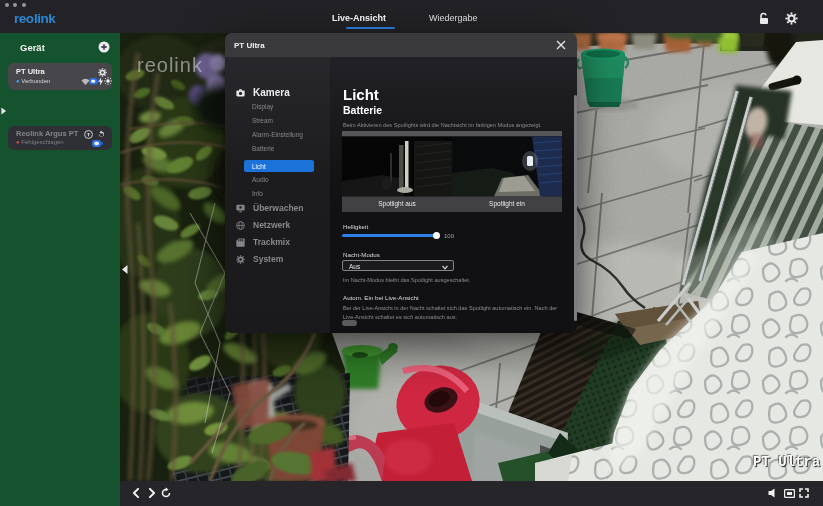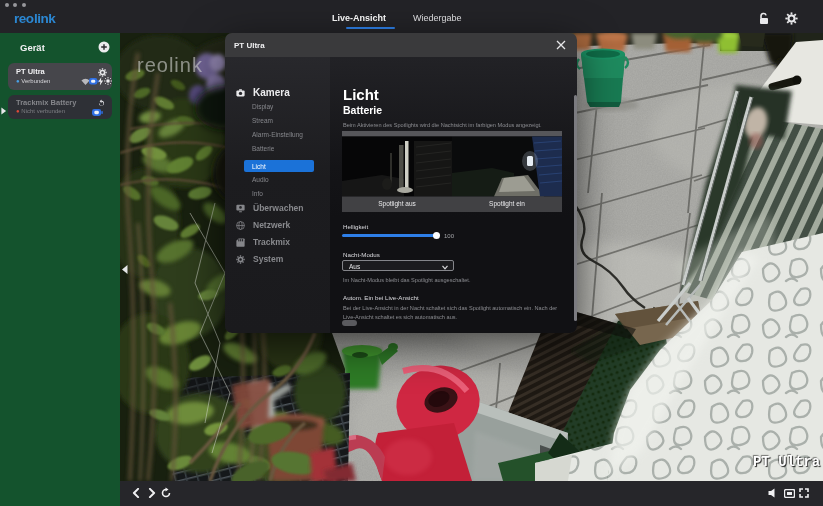--- a/index.html
+++ b/index.html
@@ -28,21 +28,21 @@
 </style>
 </head>
 <body>
 
 <div id="topbar">
   <div class="dot" style="left:5px;"></div>
   <div class="dot" style="left:13px;"></div>
   <div class="dot" style="left:21.5px;"></div>
   <div id="logo">re<span style="letter-spacing:0">o</span>link</div>
   <div class="tab" style="left:332px;font-weight:bold;">Live-Ansicht</div>
-  <div class="tab" style="left:413px;color:#e3e3e5;">Wiedergabe</div>
+  <div class="tab" style="left:429px;color:#e3e3e5;">Wiedergabe</div>
   <div id="tab-underline"></div>
   <svg class="abs" style="left:758px;top:12px" width="13" height="13" viewBox="0 0 13 13">
     <path d="M3 6 L3 4.2 A2.6 2.6 0 0 1 8.1 3.4" fill="none" stroke="#e9e9eb" stroke-width="1.6"></path>
     <rect x="2" y="6" width="8" height="6" rx="1" fill="#e9e9eb"></rect>
   </svg>
   <svg class="abs" style="left:785px;top:12px" width="13" height="13" viewBox="0 0 13 13">
     <circle cx="6.5" cy="6.5" r="3" fill="none" stroke="#e9e9eb" stroke-width="2"></circle>
     <g stroke="#e9e9eb" stroke-width="1.8">
       <line x1="6.5" y1="0.4" x2="6.5" y2="2.6"></line>
         <line x1="6.5" y1="10.4" x2="6.5" y2="12.6"></line>
@@ -425,37 +425,41 @@
         <line x1="0" y1="4.5" x2="1.6" y2="4.5"></line>
           <line x1="7.4" y1="4.5" x2="9" y2="4.5"></line>
         <line x1="1.3" y1="1.3" x2="2.4" y2="2.4"></line>
           <line x1="6.6" y1="6.6" x2="7.7" y2="7.7"></line>
         <line x1="6.6" y1="2.4" x2="7.7" y2="1.3"></line>
           <line x1="1.3" y1="7.7" x2="2.4" y2="6.6"></line>
       </g>
     </svg>
   </div>
 
-  <div class="card" style="top:62px;height:24px;background:#2e3036;">
-    <div class="t1" style="top:3px;color:#84858a;">Trackmix Battery</div>
-    <div class="t2" style="top:13px;color:#7e7f84;"><span style="color:#e04a3a;">●</span> Nicht verbunden</div>
+
+  <svg class="abs" style="left:1px;top:74px" width="5.5" height="8" viewBox="0 0 7 10">
+      <path d="M0.5 0.5 L6.5 5 L0.5 9.5 Z" fill="#e8e8ea"></path>
+    </svg>
+
+  <div class="card" style="top:93px;height:24px;background:#2e3036;">
+    <div class="t1" style="top:3px;color:#84858a;">Reolink Argus PT</div>
+    <div class="t2" style="top:13px;color:#7e7f84;"><span style="color:#e04a3a;">●</span> Fehlgeschlagen</div>
+    <svg class="abs" style="right:19px;top:4px" width="9" height="9" viewBox="0 0 24 24">
+      <circle cx="12" cy="12" r="10.5" fill="none" stroke="#dcdce0" stroke-width="2.4"></circle>
+      <path d="M12 17V8M8.5 11.5 L12 8 L15.5 11.5" stroke="#dcdce0" stroke-width="2.4" fill="none"></path>
+    </svg>
     <svg class="abs" style="right:6px;top:4px" width="9" height="9" viewBox="0 0 24 24">
       <path fill="#dcdce0" d="M12 4V1L7 6l5 5V7a5 5 0 1 1-5 5H5a7 7 0 1 0 7-8z"></path>
     </svg>
     <svg class="abs" style="left:84px;top:13.5px" width="11" height="7" viewBox="0 0 11 7">
       <rect x="0" y="0" width="9.2" height="7" rx="2.4" fill="#2f6fe4"></rect>
       <rect x="9.4" y="2" width="1.4" height="3" rx="0.7" fill="#2f6fe4"></rect>
       <rect x="2.3" y="1.8" width="4.6" height="3.4" rx="1.4" fill="#eef2f8"></rect>
     </svg>
   </div>
-
-  <svg class="abs" style="left:1px;top:74px" width="5.5" height="8" viewBox="0 0 7 10">
-      <path d="M0.5 0.5 L6.5 5 L0.5 9.5 Z" fill="#e8e8ea"></path>
-    </svg>
-
 </div>
 
 <div class="abs" style="left:120px;top:481px;width:703px;height:25px;background:#26262a;">
   <svg class="abs" style="left:12px;top:7px" width="8" height="10" viewBox="0 0 9 12">
       <path d="M7 1 L2 6 L7 11" stroke="#f0f0f2" stroke-width="2.4" fill="none" stroke-linecap="round" stroke-linejoin="round"></path>
     </svg>
   <svg class="abs" style="left:28px;top:7px" width="8" height="10" viewBox="0 0 9 12">
       <path d="M2 1 L7 6 L2 11" stroke="#f0f0f2" stroke-width="2.4" fill="none" stroke-linecap="round" stroke-linejoin="round"></path>
     </svg>
   <svg class="abs" style="left:40px;top:6px" width="12" height="12" viewBox="0 0 24 24">

